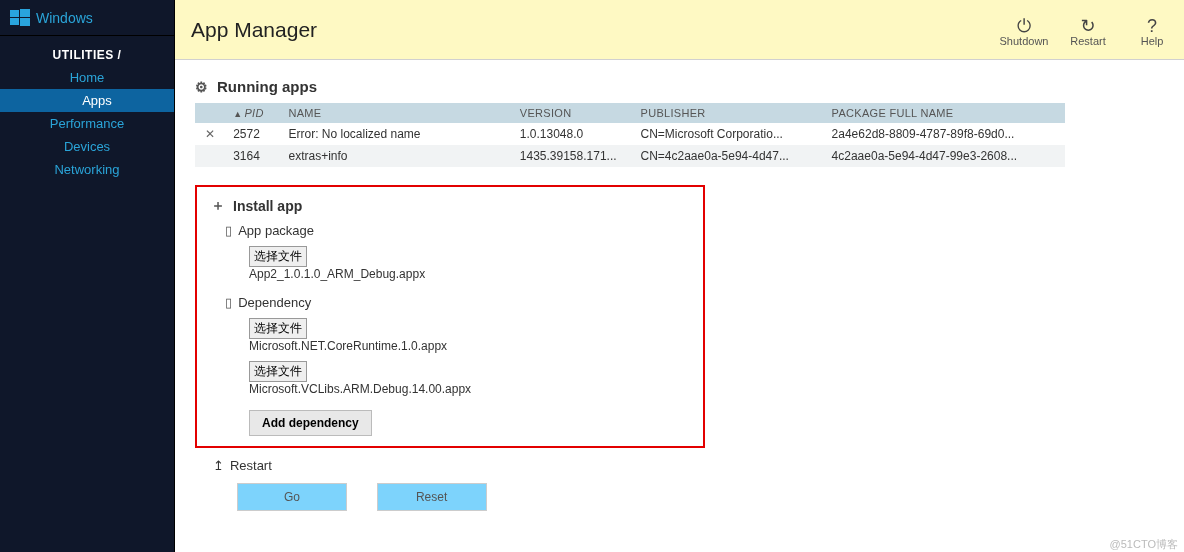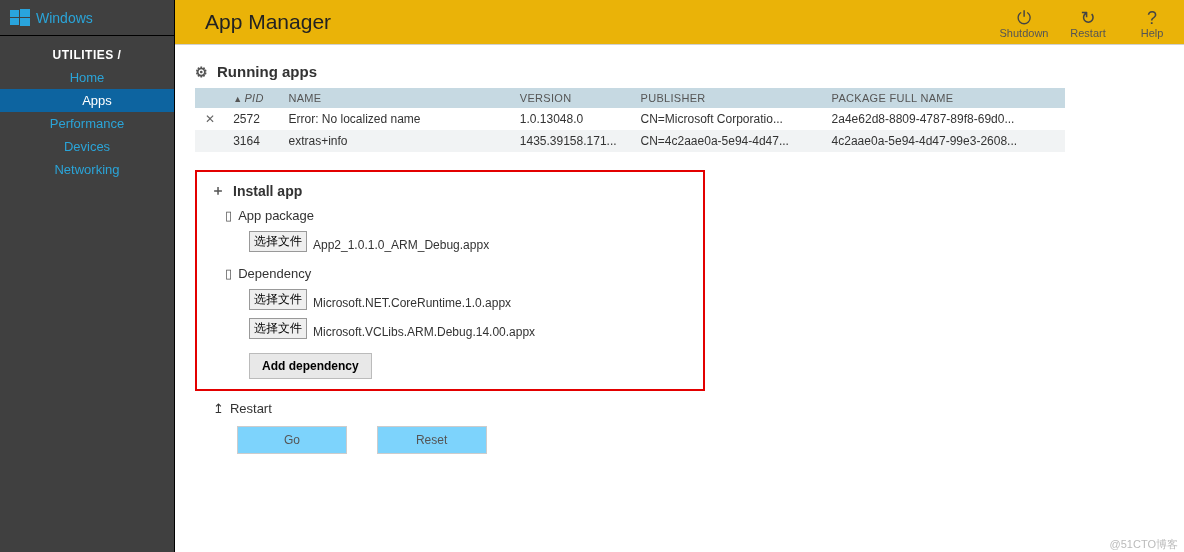--- a/index.html
+++ b/index.html
@@ -1,44 +1,44 @@
 <!DOCTYPE html>
 <html><head>
 <meta charset="utf-8">
 <style>
   * { box-sizing: border-box; margin: 0; padding: 0; }
   body { font-family: "Segoe UI", Tahoma, sans-serif; font-size: 13px; color: #333; background: #fff; width: 1184px; height: 552px; overflow: hidden; }
   .layout { display: flex; height: 100%; }
-  .sidebar { width: 175px; background: #404040; color: #fff; display: flex; flex-direction: column; border-right: 1px solid #000; }
+  .sidebar { width: 175px; background: #0f172a; color: #fff; display: flex; flex-direction: column; border-right: 1px solid #000; }
   .logo-row { display: flex; align-items: center; padding: 8px 10px; border-bottom: 1px solid #000; height: 36px;}
   .logo-row svg { margin-right: 6px; }
   .logo-text { color: #2aa4d8; font-size: 14px; }
   .util-header { text-align: center; font-size: 12px; font-weight: 600; color: #fff; margin-top: 12px; margin-bottom: 4px; letter-spacing: .5px;}
   .navlist { list-style: none; }
   .navlist li { text-align: center; padding: 4px 0; font-size: 13px; color: #2aa4d8; cursor: pointer; }
   .navlist li.active { background: #0d64a0; color: #fff; padding-left: 20px; }
   .main { flex: 1; display: flex; flex-direction: column; overflow: hidden; }
-  .topbar { height: 45px; background: #eab308; display: flex; align-items: center; padding-left: 30px; border-bottom: 1px solid #d0d0d0;}
+  .topbar { height: 60px; background: #fef9c3; display: flex; align-items: center; padding-left: 16px; border-bottom: 1px solid #d0d0d0;}
   .topbar h1 { font-weight: 300; font-size: 21px; color: #222; flex: 1; }
   .top-actions { display: flex; }
   .top-btn { width: 64px; text-align: center; font-size: 11px; color: #555; padding-top: 4px; cursor: pointer; }
   .top-btn .glyph { font-size: 18px; line-height: 1; display:block; color:#444; }
   .content { padding: 18px 20px; overflow:auto; flex:1; }
   .sect-head { display: flex; align-items: center; font-size: 15px; font-weight: 600; margin-bottom: 8px; }
   .sect-head .ic { width: 18px; font-size: 14px; color:#555; margin-right:4px;}
   table.apps { width: 870px; border-collapse: collapse; font-size: 12px; margin-bottom: 18px;}
   table.apps th { background: #c6d9e2; color: #555; text-align: left; font-weight: 400; padding: 4px 8px; font-size: 11px; letter-spacing:.3px;}
   table.apps th.pid { font-style: italic; }
   table.apps td { padding: 4px 8px; white-space: nowrap; overflow: hidden; text-overflow: ellipsis; }
   table.apps tr:nth-child(even) td { background: #f1f3f4; }
   .xcell { width: 30px; text-align: center; color:#666;}
   .install-box { border: 2px solid #e30000; padding: 10px 14px; width: 510px; margin-bottom: 10px;}
   .sub-head { font-size: 13px; color:#333; margin: 6px 0 8px 0; display:flex; align-items:center;}
   .sub-head .ic { margin-right:6px; font-size:13px; color:#555;}
-  .file-row { margin-left: 24px; margin-bottom: 8px; display:flex; align-items:flex-end; font-size:12px;}
+  .file-row { margin-left: 24px; margin-bottom: 8px; display:flex; align-items:flex-start; font-size:12px;flex-direction:column;}
   .file-btn { font-size:12px; background:#efefef; border:1px solid #999; padding:1px 4px; margin-right:6px; cursor:pointer; font-family: Arial, sans-serif;}
   .add-dep { margin-left:24px; margin-top:6px; background:#e8e8e8; border:1px solid #bbb; padding:5px 12px; font-size:12px; cursor:pointer; font-weight:600;}
   .deploy-row { margin:6px 0 10px 18px; font-size:13px; display:flex; align-items:center;}
   .deploy-row .ic { margin-right:6px;}
   .btn-row { margin-left: 42px; }
   .btn-row button { width:110px; padding:6px 0; background:#7dd3fc; border:1px solid #ccc; color:#555; cursor:pointer; margin-right:26px; font-size:12px;}
   .watermark { position:absolute; right:6px; bottom:0; font-size:11px; color:#bbb;}
   .sorticon { font-size:9px; margin-right:2px;}
 </style>
 </head>

